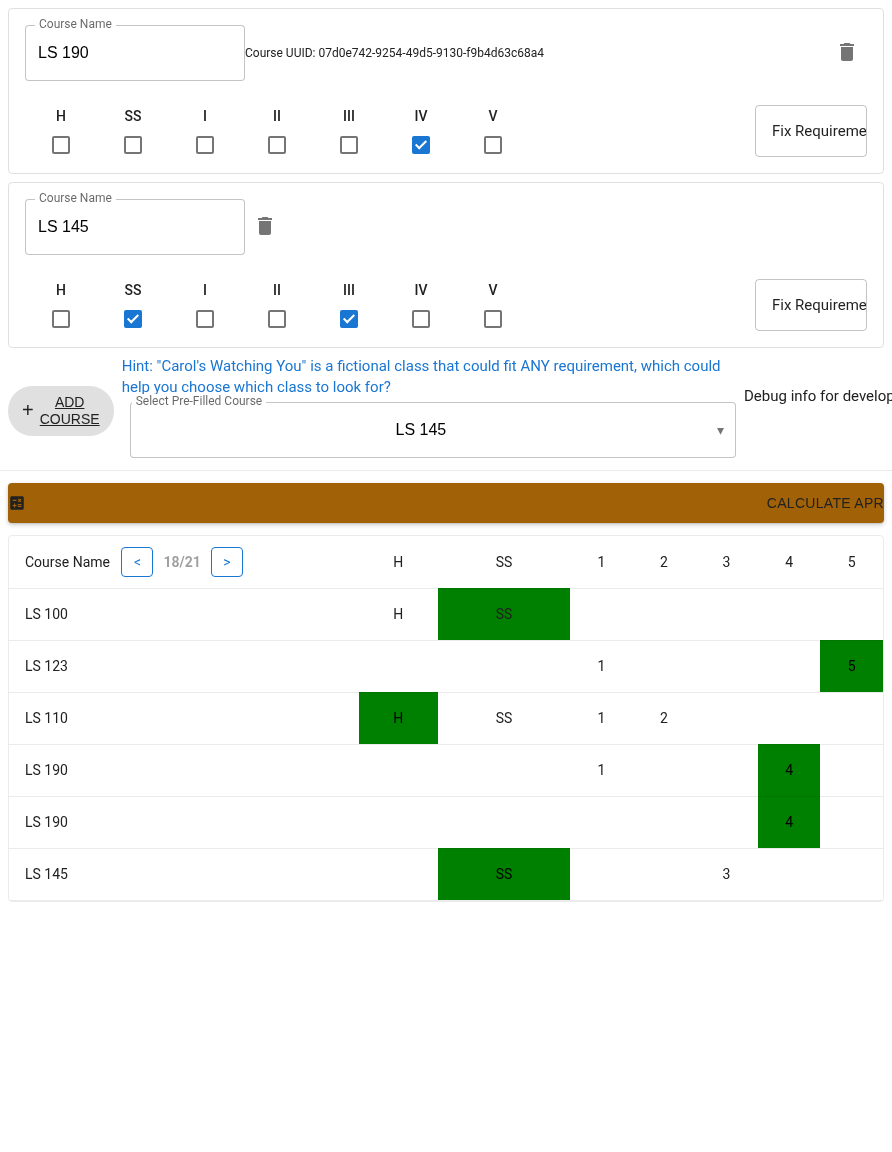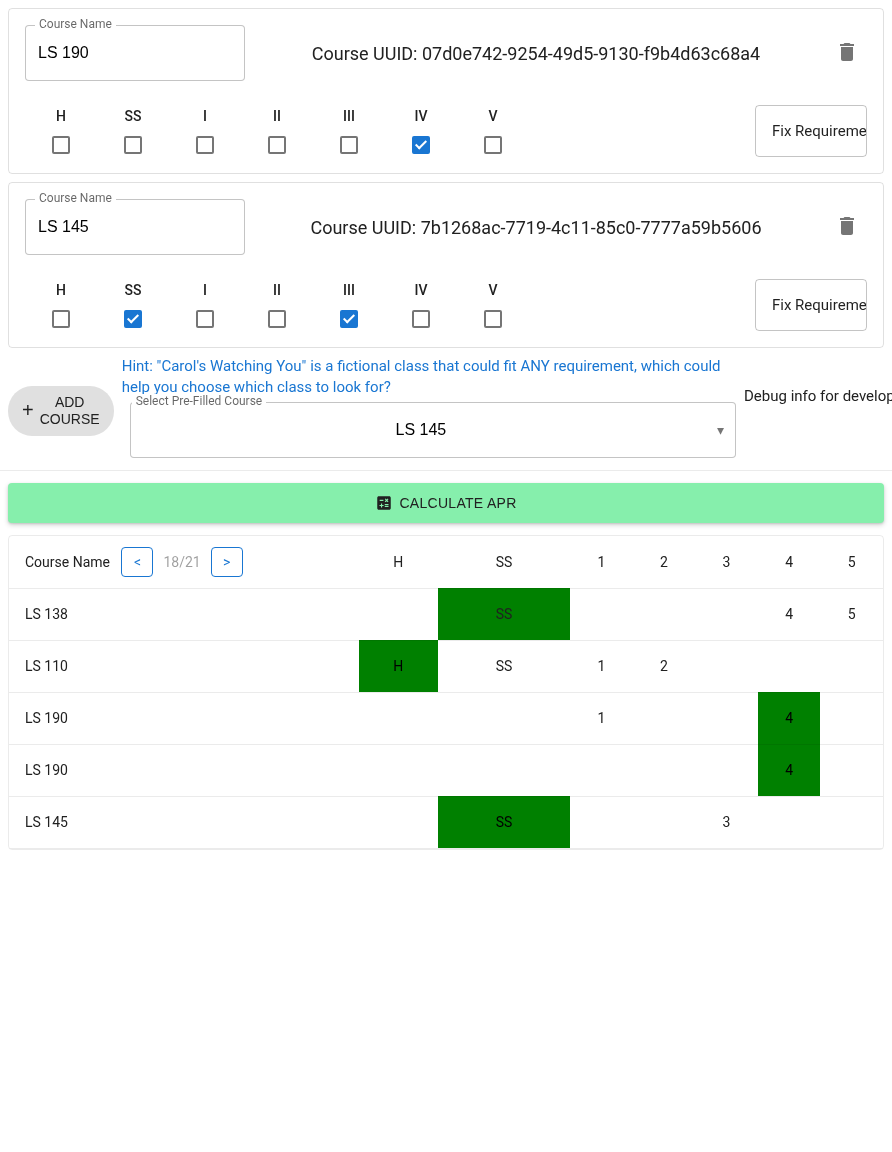--- a/index.html
+++ b/index.html
@@ -40,22 +40,21 @@
     position: absolute;
     top: -8px;
     left: 10px;
     background: #fff;
     font-size: 12px;
     padding: 0 4px;
     color: rgba(0,0,0,0.6);
   }
   .uuid {
     flex: 1;
-    text-align: center;
-    font-size: 18px;
+    font-size: 12px;
   }
   .delete-btn {
     color: #757575;
     cursor: pointer;
     padding: 8px;
   }
   .delete-btn svg {
     width: 24px;
     height: 24px;
     fill: #757575;
@@ -194,27 +193,27 @@
   hr.div {
     border: none;
     border-top: 1px solid rgba(0,0,0,0.08);
     margin: 12px 0;
   }
   .calc-row {
     margin: 12px 8px;
   }
   .calc-btn {
     width: 100%;
-    background: #86efac;
+    background: #a16207;
     border: none;
     border-radius: 4px;
     height: 40px;
     display: flex;
     align-items: center;
-    justify-content: center;
+    justify-content: space-between;
     font-size: 14px;
     font-weight: 500;
     cursor: pointer;
     letter-spacing: 0.3px;
     color: #212121;
     box-shadow: 0 2px 5px rgba(0,0,0,0.18), 0 1px 2px rgba(0,0,0,0.1);
   }
   .calc-btn svg {
     margin-right: 6px;
   }
@@ -267,20 +266,21 @@
     align-items: center;
     justify-content: center;
     padding: 0 10px;
     font-size: 14px;
     min-width: 32px;
   }
   .pager .pg.mid {
     border: none;
     color: rgba(0,0,0,0.38);
     pointer-events: none;
+    font-weight: bold;
   }
 </style>
 </head>
 <body>
 
 <div class="card">
   <div class="row">
     <div class="field-wrap">
       <span class="label">Course Name</span>
       <input class="input" value="LS 190" style="">
@@ -308,23 +308,20 @@
     </div>
   </div>
 </div>
 
 <div class="card">
   <div class="row">
     <div class="field-wrap">
       <span class="label">Course Name</span>
       <input class="input" value="LS 145" style="">
     </div>
-    <div class="uuid">
-      <span>Course UUID: </span><span>7b1268ac-7719-4c11-85c0-7777a59b5606</span>
-    </div>
     <div class="delete-btn">
       <svg viewBox="0 0 24 24">
           <path d="M6 19c0 1.1.9 2 2 2h8c1.1 0 2-.9 2-2V7H6v12zM19 4h-3.5l-1-1h-5l-1 1H5v2h14V4z"></path>
         </svg>
     </div>
   </div>
   <div class="check-row">
     <div class="check-col"><div class="hdr">H</div><span class="checkbox"></span></div>
     <div class="check-col"><div class="hdr">SS</div><span class="checkbox checked"></span></div>
     <div class="check-col"><div class="hdr">I</div><span class="checkbox"></span></div>
@@ -335,21 +332,21 @@
     <div class="fix-btn">
       <span>Fix Requirements</span>
 
     </div>
   </div>
 </div>
 
 <div class="mid-row">
   <button class="add-btn">
     <span class="plus">+</span>
-    <span style="max-width:60px;display:inline-block;white-space:normal;line-height:1.2;">ADD COURSE</span>
+    <span style="max-width:60px;display:inline-block;white-space:normal;line-height:1.2;text-decoration:underline;">ADD COURSE</span>
   </button>
   <div class="hint-block">
     <div class="hint">Hint: "Carol's Watching You" is a fictional class that could fit ANY requirement, which could help you choose which class to look for?</div>
     <div class="select-wrap">
       <span class="label">Select Pre-Filled Course</span>
       <input class="input" readonly="" value="LS 145" style="">
       <span class="dropdown-arrow">▾</span>
     </div>
   </div>
   <div class="debug">Debug info for developers: ls145</div>
@@ -382,28 +379,38 @@
       <td>SS</td>
       <td>1</td>
       <td>2</td>
       <td>3</td>
       <td>4</td>
       <td>5</td>
     </tr>
     </tbody>
       <tbody id="tbody">
         <tr>
-          <td class="name">LS 138</td>
-          <td></td>
+          <td class="name">LS 100</td>
+          <td>H</td>
           <td class="green">SS</td>
           <td></td>
           <td></td>
           <td></td>
-          <td>4</td>
-          <td>5</td>
+          <td></td>
+          <td></td>
+        </tr>
+        <tr>
+          <td class="name">LS 123</td>
+          <td></td>
+          <td></td>
+          <td>1</td>
+          <td></td>
+          <td></td>
+          <td></td>
+          <td class="green">5</td>
         </tr>
         <tr>
           <td class="name">LS 110</td>
           <td class="green">H</td>
           <td>SS</td>
           <td>1</td>
           <td>2</td>
           <td></td>
           <td></td>
           <td></td>

